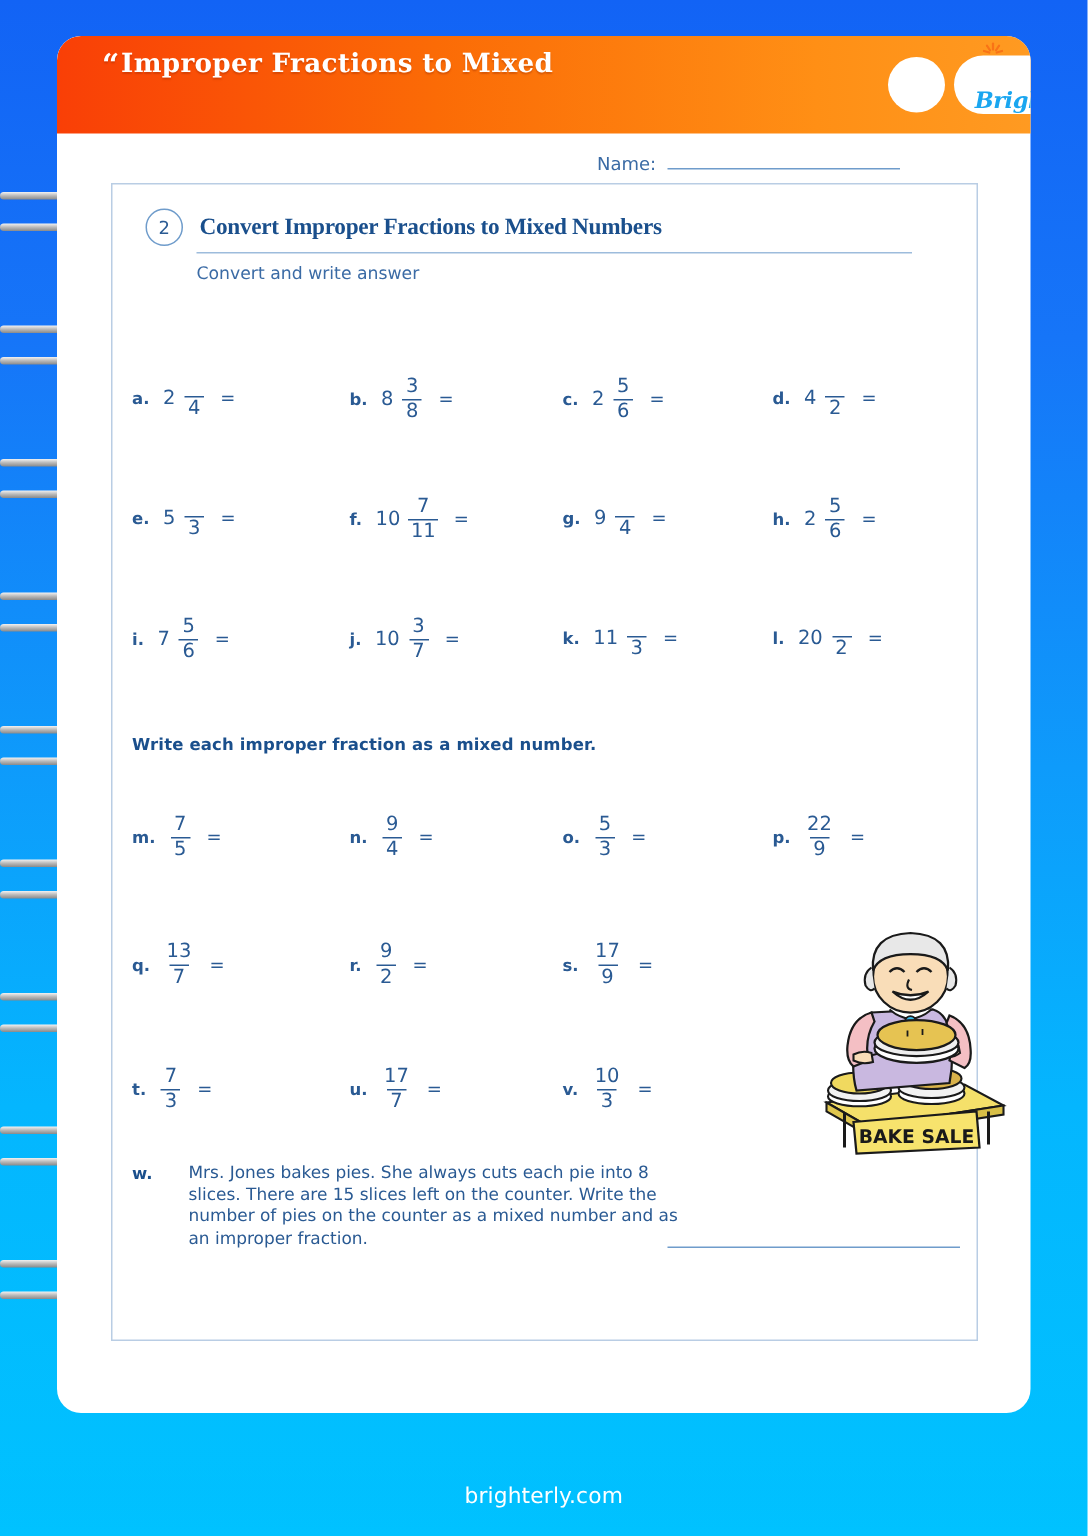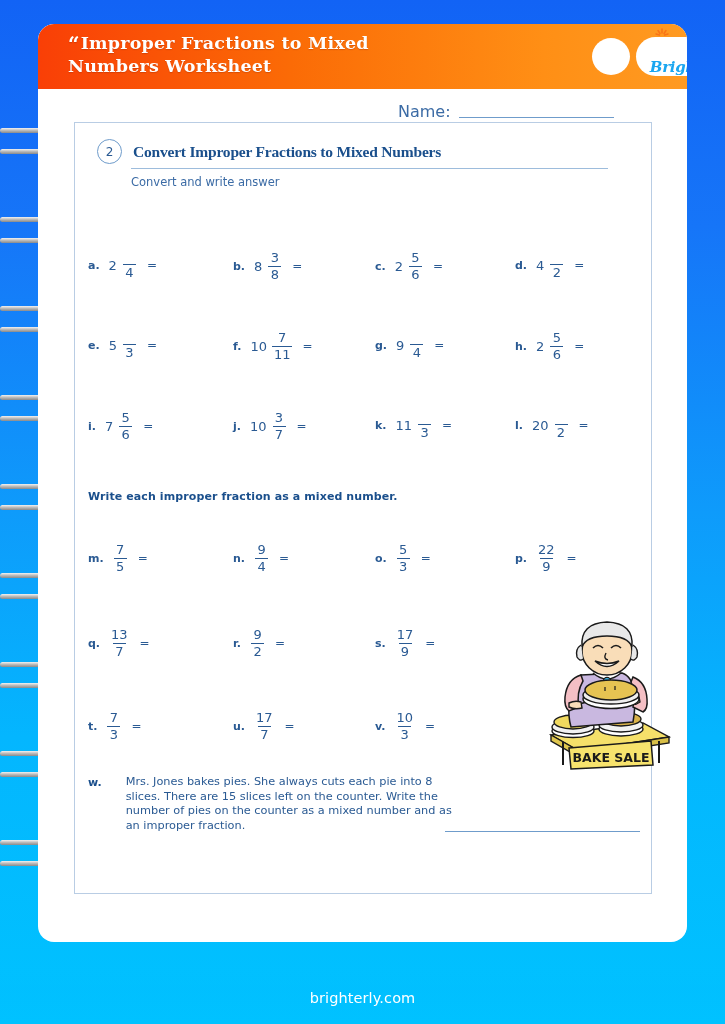--- a/index.html
+++ b/index.html
@@ -101,21 +101,21 @@
   
   .name-row {
     position: absolute;
     left: 360px;
     top: 78px;
     display: flex;
     align-items: flex-end;
     gap: 8px;
   }
   .name-label {
-    font-size: 16px;
+    font-size: 12px;
     color: #3b6ba5;
     font-family: "DejaVu Sans", sans-serif;
   }
   .name-line {
     width: 155px;
     height: 0;
     border-bottom: 1.4px solid #6f9ccb;
     margin-bottom: 3px;
   }
 
@@ -462,21 +462,20 @@
       <rect x="40" y="2" width="16" height="34" rx="8" fill="url(#knobG8)"></rect>
       <ellipse cx="48" cy="19" rx="5" ry="15" fill="#2a2a2a"></ellipse>
     </svg>
   </div>
 
 <div class="sheet">
 
   <div class="header">
     <div class="header-title">
       <span class="quote-mark">“</span><span>Improper Fractions to Mixed</span><br>
-      <span>Numbers Worksheet</span>
     </div>
 
     <div class="header-oval"></div>
 
     <div class="logo-pill">
       <span class="logo-text">Brighterly</span>
       <svg class="logo-burst" viewBox="0 0 14 12">
         <g stroke="#f97316" stroke-width="1.5" stroke-linecap="round">
           <line x1="7" y1="1" x2="7" y2="5"></line>
           <line x1="3" y1="2.5" x2="5" y2="5.5"></line>

